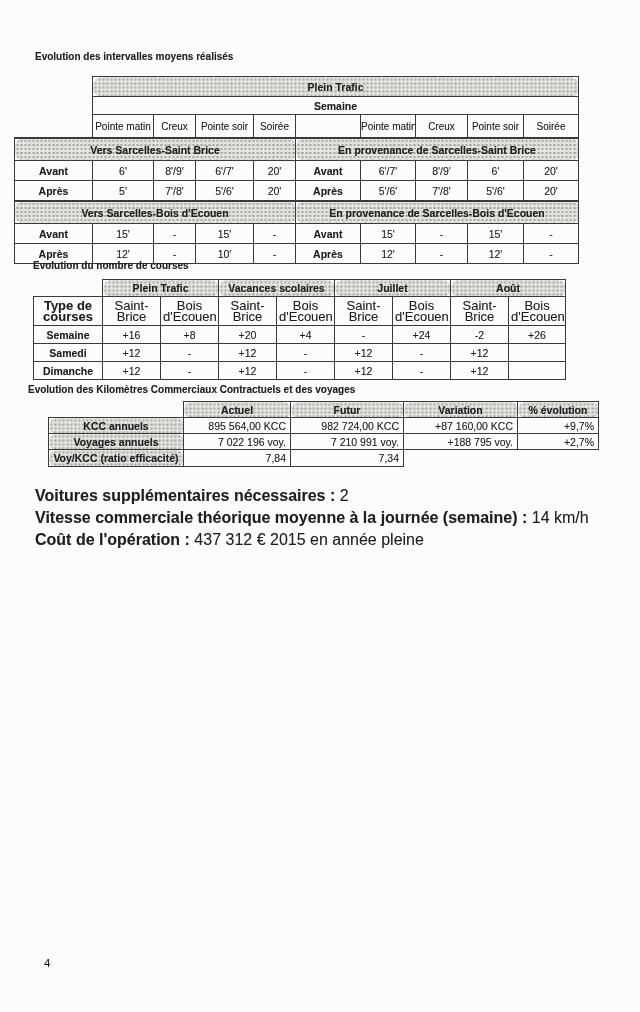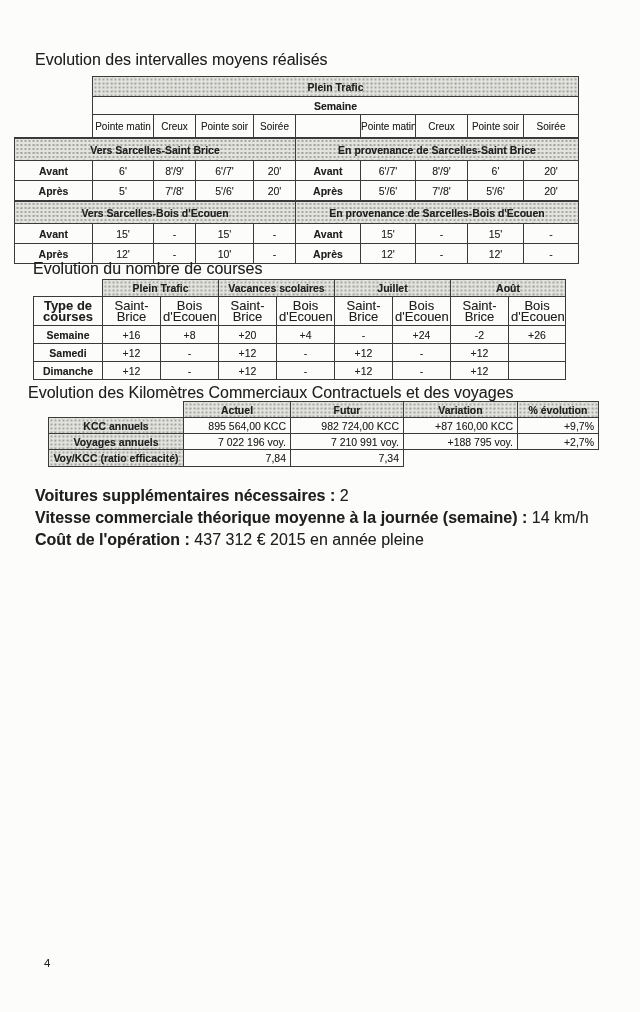--- a/index.html
+++ b/index.html
@@ -8,21 +8,21 @@
     width: 640px;
     height: 1012px;
     margin: 0 auto;
     background: #fcfcfa;
     overflow: hidden;
     font-family: "Liberation Sans", "DejaVu Sans", sans-serif;
     color: #1f1f1f;
     text-shadow: 0 0 0.5px rgba(40,40,40,0.35);
   }
   .abs { position: absolute; }
-  .title { font-size: 16px; font-weight: normal; white-space: nowrap; }
+  .title { font-size: 10px; font-weight: bold; white-space: nowrap; }
   .b { font-weight: bold; }
 
   table {
     position: absolute;
     border-collapse: collapse;
     table-layout: fixed;
     font-size: 10.5px;
   }
   td {
     border: 1px solid #3a3a3a;
@@ -32,20 +32,21 @@
     overflow: hidden;
   }
   td.nb { border: none; background: transparent; }
   .shade {
     background-color: #e3e3df;
     background-image:
       radial-gradient(rgba(75,75,68,0.40) 0.7px, transparent 1.1px),
       radial-gradient(rgba(120,120,110,0.35) 0.7px, transparent 1.1px);
     background-size: 4px 4px, 7px 7px;
     background-position: 0 0, 2px 3px;
+    border-radius: 9px;
   }
   .thick { border-top-width: 2px; }
 
   
   tr.r13 td { height: 13px; margin-top: 36px; }
   tr.r14 td { height: 14px; }
   tr.r15 td { height: 15px; }
   tr.r17 td { height: 17px; }
   tr.r19 td { height: 19px; }
   tr.r22 td { height: 22px; }

